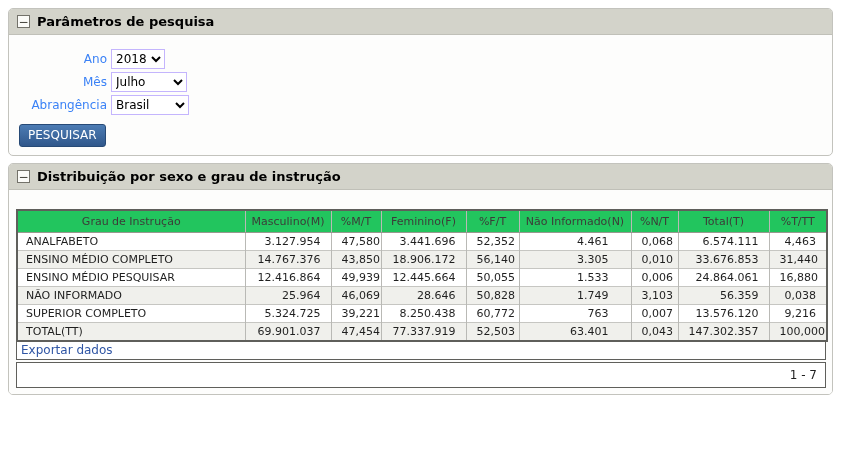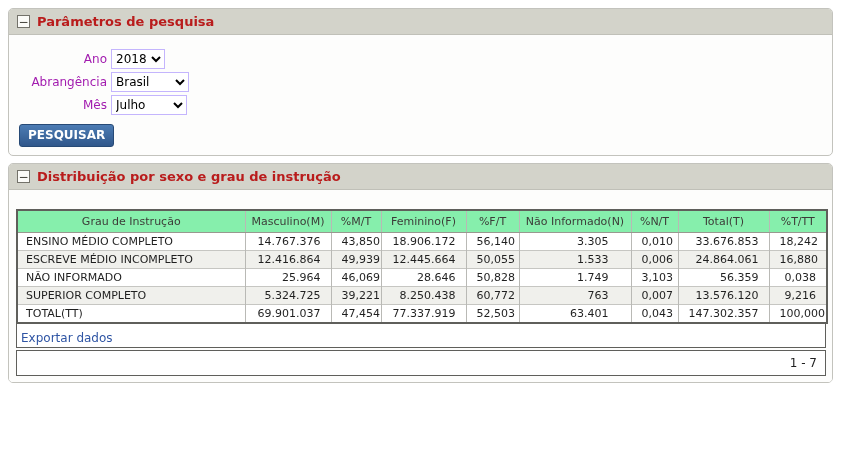--- a/index.html
+++ b/index.html
@@ -24,21 +24,21 @@
     background: #d3d3ca;
     border-bottom: 1px solid #c0c0b8;
     padding: 5px 8px;
     display: flex;
     align-items: center;
     gap: 7px;
   }
   .panel-title {
     font-weight: bold;
     font-size: 13px;
-    color: #b91c1c;
+    color: #000000;
   }
   .collapse-icon {
     width: 13px; height: 13px;
     border: 1px solid #73726a;
     background: #fbfbf8;
     color: #45443c;
     font-size: 12px;
     line-height: 10px;
     display: inline-flex;
     align-items: center;
@@ -48,58 +48,58 @@
   }
 
   
   .panel-body-search { padding: 14px 10px 8px 10px; }
   .form-row { margin-bottom: 3px; display: flex; align-items: center; }
   .form-label {
     display: inline-block;
     width: 88px;
     text-align: right;
     margin-right: 4px;
-    color: #a21caf;
+    color: #3b82f6;
   }
   select {
     font-family: "DejaVu Sans", "Liberation Sans", sans-serif;
     font-size: 12px;
     height: 20px;
     border: 1px solid #c4b5fd;
     background: #ffffff;
   }
   .sel-ano { width: 54px; }
   .sel-mes { width: 76px; }
   .sel-abr { width: 78px; }
   .search-btn {
     margin-top: 6px;
     display: inline-block;
     background: linear-gradient(#4c7cb4, #30578b);
     border: 1px solid #274a76;
     border-radius: 3px;
     color: #ffffff;
-    font-weight: bold;
+    font-weight: normal;
     font-size: 12px;
     font-family: "DejaVu Sans", "Liberation Sans", sans-serif;
     padding: 3px 8px 4px 8px;
     cursor: pointer;
   }
 
   
   .panel-body-results { padding: 19px 7px 6px 7px; background: #fdfdfc; }
   table.data-grid {
     width: 810px;
     table-layout: fixed;
     border-collapse: collapse;
     border: 2px solid #5f5f5b;
     font-size: 11px;
     background: #ffffff;
   }
   table.data-grid th {
-    background: #86efac;
+    background: #22c55e;
     font-weight: normal;
     color: #3c3c38;
     text-align: center;
     padding: 4px 4px;
     border-bottom: 1px solid #98988f;
     border-left: 1px solid #b9b9b5;
     white-space: nowrap;
     overflow: hidden;
   }
   table.data-grid th:first-child { border-left: none; }
@@ -116,21 +116,21 @@
   table.data-grid td:first-child { border-left: none; text-align: left; padding-left: 8px; }
   table.data-grid td:nth-child(6) { padding-right: 22px; }
   table.data-grid tbody tr:first-child td { border-top: none; }
   table.data-grid tbody tr:nth-child(even) { background: #f0f0ec; }
 
   .export-row {
     width: 810px;
     border: 1px solid #5f5f5b;
     border-top: none;
     background: #ffffff;
-    padding: 7px 4px 2px 4px;
+    padding: 1px 4px 2px 4px;
     line-height: 14px;
   }
   .export-link {
     color: #2f55a4;
     text-decoration: none;
     font-size: 12px;
     cursor: pointer;
   }
   .pagination-box {
     width: 810px;
@@ -155,29 +155,29 @@
     <span class="panel-title">Parâmetros de pesquisa</span>
   </div>
   <div class="panel-body-search">
     <div class="form-row">
       <span class="form-label">Ano</span>
       <select class="sel-ano">
         <option>2018</option>
       </select>
     </div>
     <div class="form-row">
+      <span class="form-label">Mês</span>
+      <select class="sel-mes">
+        <option>Julho</option>
+      </select>
+    </div>
+    <div class="form-row">
       <span class="form-label">Abrangência</span>
       <select class="sel-abr">
         <option>Brasil</option>
-      </select>
-    </div>
-    <div class="form-row">
-      <span class="form-label">Mês</span>
-      <select class="sel-mes">
-        <option>Julho</option>
       </select>
     </div>
     <button class="search-btn">PESQUISAR</button>
   </div>
 </div>
 
 <div class="panel">
   <div class="panel-header">
     <span class="collapse-icon">−</span>
     <span class="panel-title">Distribuição por sexo e grau de instrução</span>
@@ -204,32 +204,43 @@
           <th>Feminino(F)</th>
           <th>%F/T</th>
           <th>Não Informado(N)</th>
           <th>%N/T</th>
           <th>Total(T)</th>
           <th>%T/TT</th>
         </tr>
       </thead>
       <tbody>
           <tr>
+        <td>ANALFABETO</td>
+        <td>3.127.954</td>
+        <td>47,580</td>
+        <td>3.441.696</td>
+        <td>52,352</td>
+        <td>4.461</td>
+        <td>0,068</td>
+        <td>6.574.111</td>
+        <td>4,463</td>
+      </tr>
+          <tr>
         <td>ENSINO MÉDIO COMPLETO</td>
         <td>14.767.376</td>
         <td>43,850</td>
         <td>18.906.172</td>
         <td>56,140</td>
         <td>3.305</td>
         <td>0,010</td>
         <td>33.676.853</td>
-        <td>18,242</td>
-      </tr>
-          <tr>
-        <td>ESCREVE MÉDIO INCOMPLETO</td>
+        <td>31,440</td>
+      </tr>
+          <tr>
+        <td>ENSINO MÉDIO PESQUISAR</td>
         <td>12.416.864</td>
         <td>49,939</td>
         <td>12.445.664</td>
         <td>50,055</td>
         <td>1.533</td>
         <td>0,006</td>
         <td>24.864.061</td>
         <td>16,880</td>
       </tr>
           <tr>

